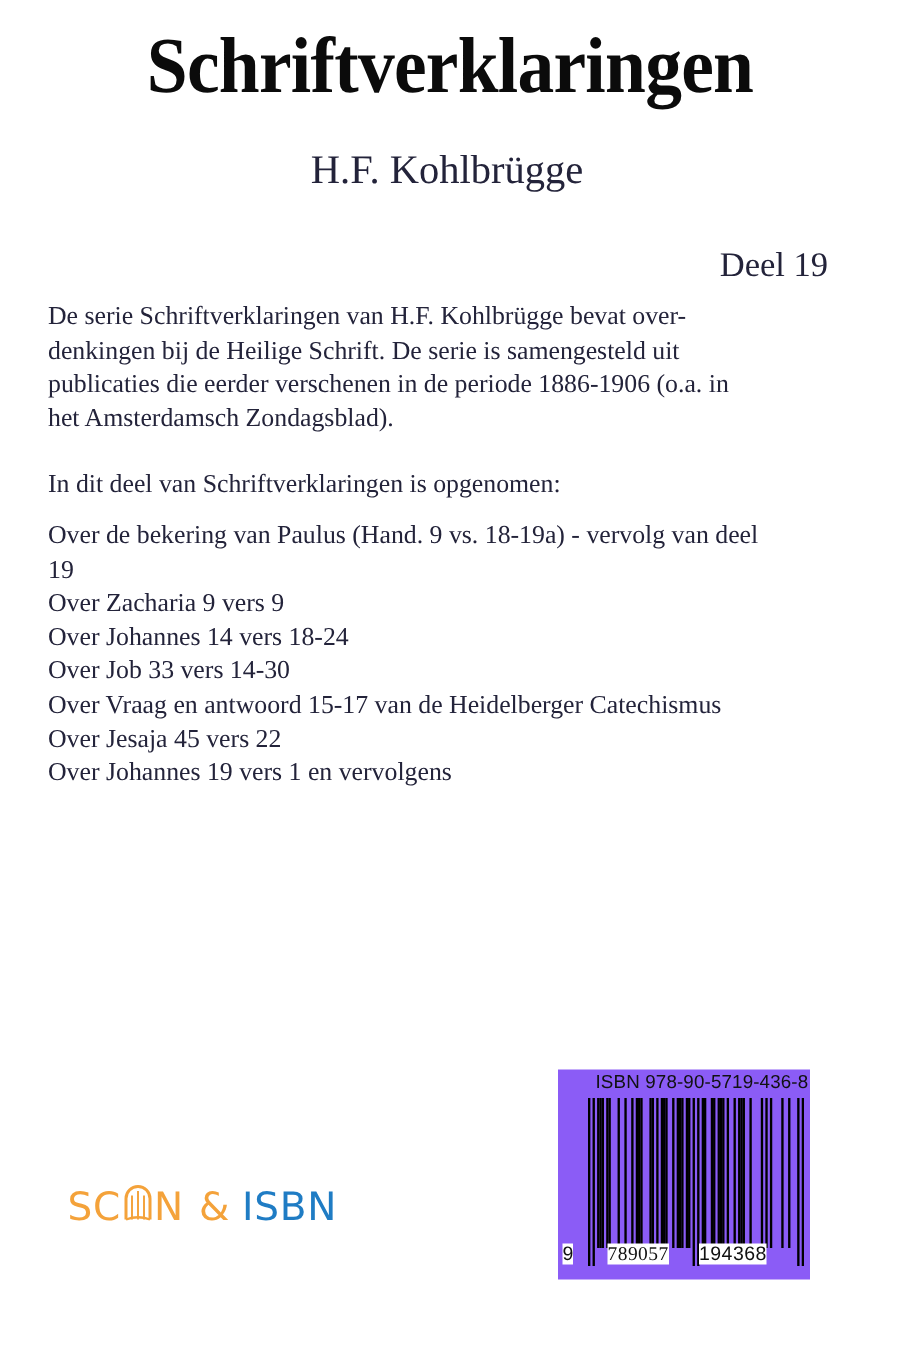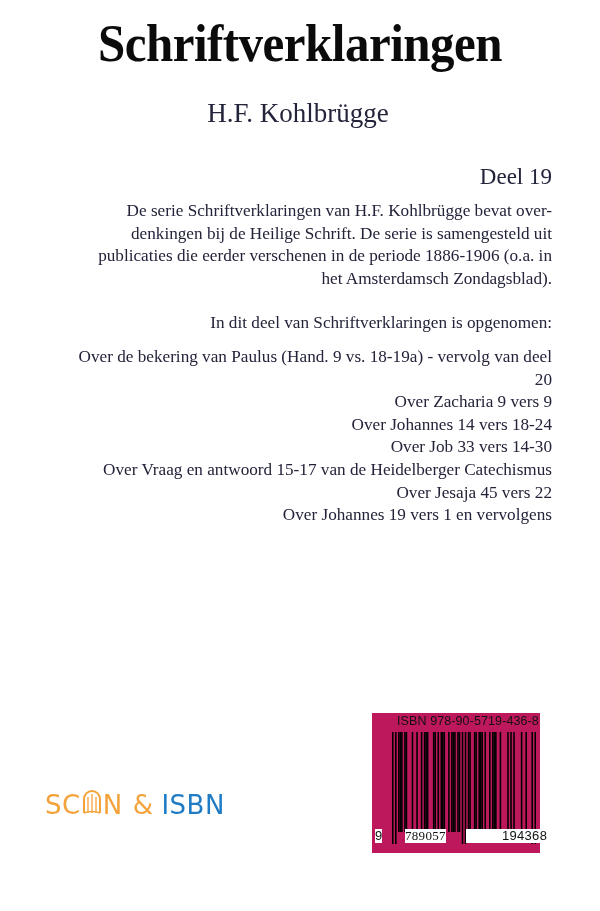--- a/index.html
+++ b/index.html
@@ -47,21 +47,21 @@
       font-family: "Liberation Serif", "DejaVu Serif", serif;
       font-size: 23px;
       color: #23233a;
       line-height: 32px;
       text-align: right;
     }
     .text-block {
       position: absolute;
       right: 48px;
       width: 520px;
-      text-align: right;
+      text-align: left;
       font-family: "Liberation Serif", "DejaVu Serif", serif;
       font-size: 17.2px;
       line-height: 22.6px;
       color: #23233a;
     }
     .description { top: 200px; }
     .intro { top: 312px; }
     .contents { top: 346px; }
     .line { display: block; white-space: nowrap; }
 
@@ -87,21 +87,21 @@
       vertical-align: middle;
     }
     .logo-amp { color: #f4a23a; margin: 0 8px 0 10px; }
 
     .isbn-block {
       position: absolute;
       left: 372px;
       top: 713px;
       width: 168px;
       height: 140px;
-      background: #be185d;
+      background: #8b5cf6;
     }
     .isbn-text {
       position: absolute;
       left: 25px;
       top: 1px;
       font-family: "Liberation Sans", "DejaVu Sans", sans-serif;
       font-size: 12.5px;
       color: #111;
       white-space: nowrap;
       letter-spacing: 0.1px;
@@ -118,21 +118,21 @@
       font-family: "Liberation Sans", "DejaVu Sans", sans-serif;
       font-size: 13px;
       color: #111;
       background: #fff;
       top: 116px;
       line-height: 14px;
       white-space: nowrap;
     }
     .digit-lead { left: 3px; }
     .digit-g1 { left: 33px; letter-spacing: 0.3px; font-family: Liberation Serif, serif; }
-    .digit-g2 { left: 94px; letter-spacing: 0.3px; padding-left: 36px; }
+    .digit-g2 { left: 94px; letter-spacing: 0.3px; }
   </style>
 </head>
 <body>
 
 <div>
 
   <div class="title">Schriftverklaringen</div>
 
   <div class="author">H.F. Kohlbrügge</div>
 
@@ -144,21 +144,21 @@
     <span class="line">publicaties die eerder verschenen in de periode 1886-1906 (o.a. in</span>
     <span class="line">het Amsterdamsch Zondagsblad).</span>
   </div>
 
   <div class="text-block intro">
     <span class="line">In dit deel van Schriftverklaringen is opgenomen:</span>
   </div>
 
   <div class="text-block contents">
     <span class="line">Over de bekering van Paulus (Hand. 9 vs. 18-19a) - vervolg van deel</span>
-    <span class="line">20</span>
+    <span class="line">19</span>
     <span class="line">Over Zacharia 9 vers 9</span>
     <span class="line">Over Johannes 14 vers 18-24</span>
     <span class="line">Over Job 33 vers 14-30</span>
     <span class="line">Over Vraag en antwoord 15-17 van de Heidelberger Catechismus</span>
     <span class="line">Over Jesaja 45 vers 22</span>
     <span class="line">Over Johannes 19 vers 1 en vervolgens</span>
   </div>
 
   <div class="publisher-logo">
     <span class="logo-scan">SC</span>

